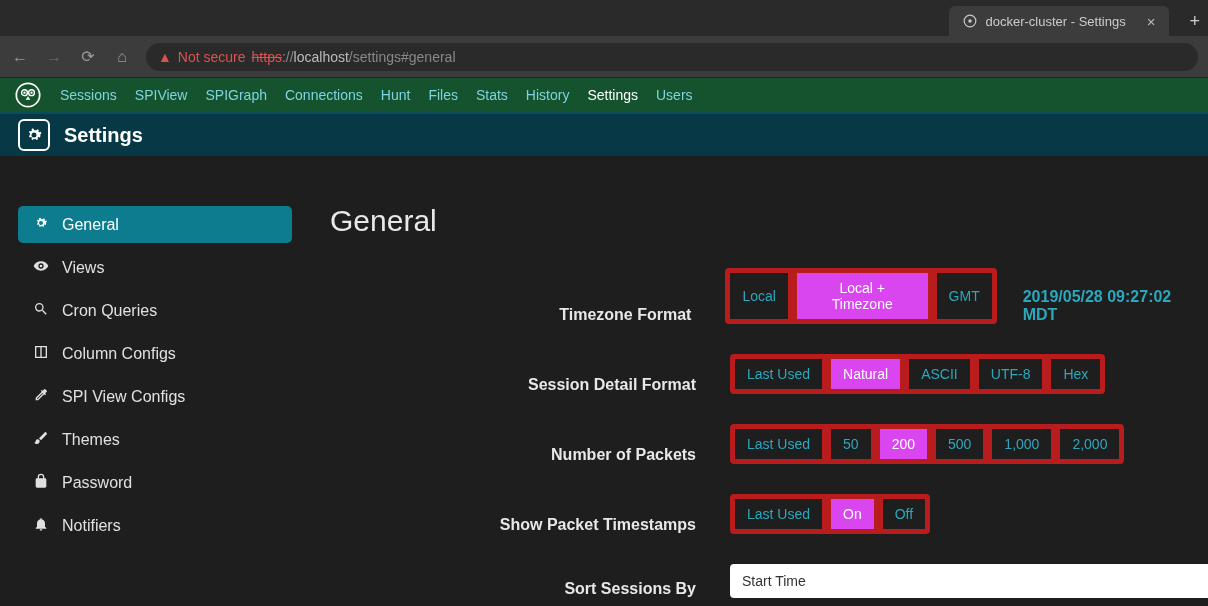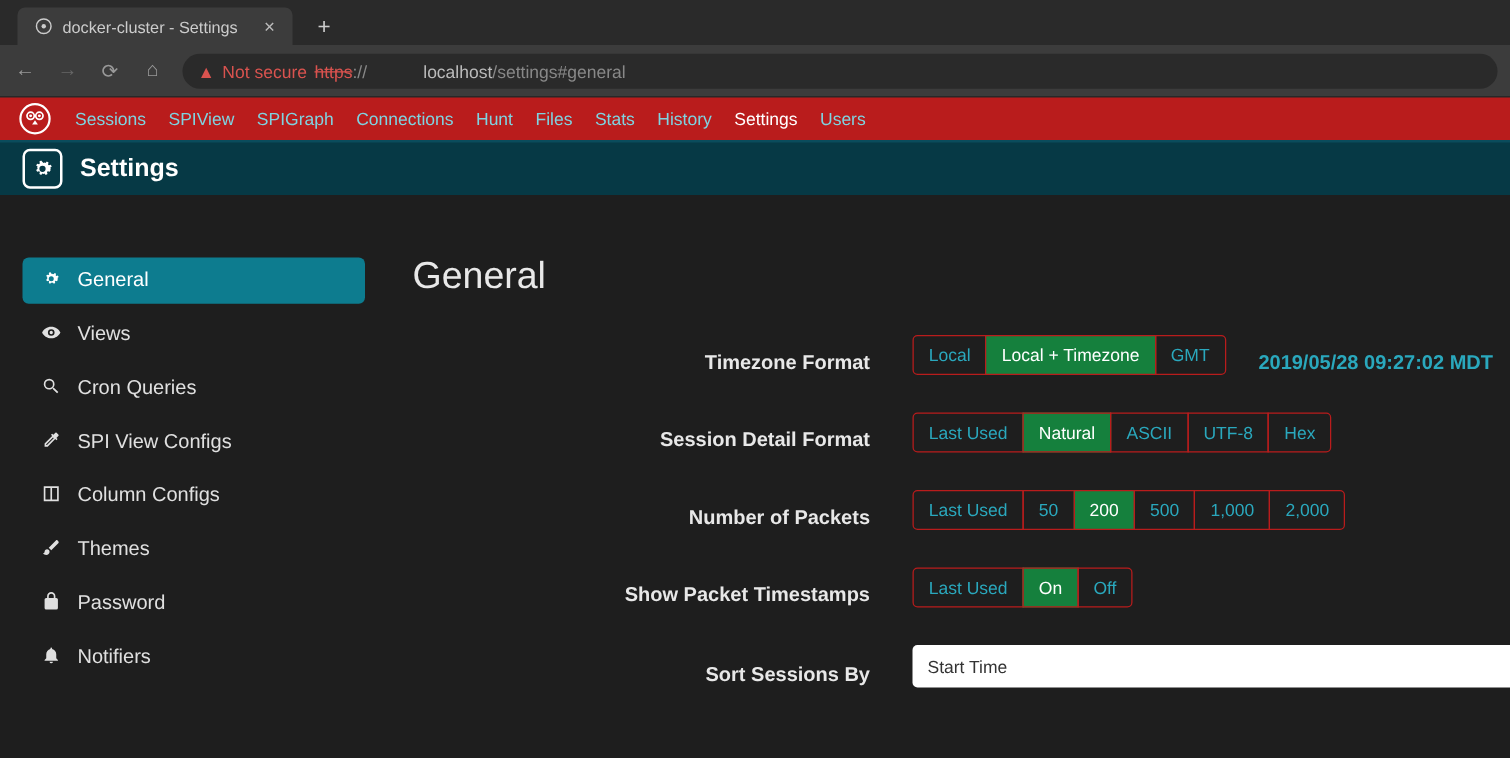--- a/index.html
+++ b/index.html
@@ -11,20 +11,21 @@
       height: 606px;
       overflow: hidden;
     }
     
     .browser-tabs {
       background: #2a2a2a;
       height: 36px;
       display: flex;
       align-items: flex-end;
       padding-left: 14px;
+      justify-content: flex-end;
     }
     .tab {
       background: #3c3c3c;
       height: 30px;
       display: flex;
       align-items: center;
       padding: 0 14px;
       border-radius: 6px 6px 0 0;
       font-size: 13px;
       color: #ccc;
@@ -54,24 +55,24 @@
       display: flex;
       align-items: center;
       padding: 0 12px;
       font-size: 14px;
       gap: 6px;
     }
     .not-secure { color: #d9534f; text-align: center; }
     .not-secure-icon { color: #d9534f; font-size: 14px; }
     .url-https { color: #d9534f; text-decoration: line-through; }
     .url-sep { color: #888; }
-    .url-rest { color: #bbb; margin-left: 45px; }
+    .url-rest { color: #bbb; }
     
     .app-topnav {
-      background: #b91c1c;
+      background: #14532d;
       height: 34px;
       display: flex;
       align-items: center;
       padding-left: 14px;
       gap: 18px;
     }
     .owl-logo { width: 28px; height: 28px; }
     .topnav-item {
       color: #7fd3e0;
       font-size: 14px;
@@ -149,32 +150,32 @@
       text-align: right;
       padding-right: 34px;
       font-weight: bold;
       font-size: 16px;
       color: #e8e8e8;
     }
     .btn-group {
       display: flex;
     }
     .btn-opt {
-      border: 1px solid #b91c1c;
+      border: 5px solid #b91c1c;
       color: #2aa8bd;
       background: transparent;
       padding: 7px 12px;
       font-size: 14px;
       cursor: pointer;
       margin-left: -1px;
       font-family: inherit;
     }
     .btn-opt:first-child { border-radius: 4px 0 0 4px; margin-left: 0; }
     .btn-opt:last-child { border-radius: 0 4px 4px 0; }
-    .btn-opt.active { background: #15803d; color: #fff; }
+    .btn-opt.active { background: #d946ef; color: #fff; }
     .timestamp-display {
       color: #2aa8bd;
       font-weight: bold;
       font-size: 16px;
       margin-left: 26px;
     }
     .sort-select {
       flex: 1;
       background: #fff;
       color: #333;
@@ -263,29 +264,29 @@
         <span>Views</span>
       </div>
       <div class="sidebar-item">
         <span class="sidebar-icon"><svg viewBox="0 0 24 24" width="16" height="16">
             <path fill="currentColor" d="M15.5 14h-.8l-.3-.3A6.5 6.5 0 0016 9.5 6.5 6.5 0 109.5 16c1.6 0 3.1-.6 4.2-1.6l.3.3v.8l5 5 1.5-1.5-5-5zM9.5 14A4.5 4.5 0 119.5 5a4.5 4.5 0 010 9z"></path>
           </svg></span>
         <span>Cron Queries</span>
       </div>
       <div class="sidebar-item">
         <span class="sidebar-icon"><svg viewBox="0 0 24 24" width="16" height="16">
+            <path fill="currentColor" d="M3 3v18h18V3H3zm8 16H5V5h6v14zm8 0h-6V5h6v14z"></path>
+          </svg></span>
+        <span>Column Configs</span>
+      </div>
+      <div class="sidebar-item">
+        <span class="sidebar-icon"><svg viewBox="0 0 24 24" width="16" height="16">
             <path fill="currentColor" d="M20.7 5.6l-2.3-2.3c-.4-.4-1-.4-1.4 0L14.5 5.8l-1.4-1.4-1.4 1.4 1.4 1.4L4 16.3V20h3.7l9.1-9.1 1.4 1.4 1.4-1.4-1.4-1.4 2.5-2.5c.4-.4.4-1 0-1.4zM6.9 18H6v-.9l8.1-8.1.9.9L6.9 18z"></path>
           </svg></span>
         <span>SPI View Configs</span>
-      </div>
-      <div class="sidebar-item">
-        <span class="sidebar-icon"><svg viewBox="0 0 24 24" width="16" height="16">
-            <path fill="currentColor" d="M3 3v18h18V3H3zm8 16H5V5h6v14zm8 0h-6V5h6v14z"></path>
-          </svg></span>
-        <span>Column Configs</span>
       </div>
       <div class="sidebar-item">
         <span class="sidebar-icon"><svg viewBox="0 0 24 24" width="16" height="16">
             <path fill="currentColor" d="M7 14c-1.7 0-3 1.3-3 3 0 1.3-1.2 2-2 2 .9 1.2 2.5 2 4 2 2.2 0 4-1.8 4-4 0-1.7-1.3-3-3-3zm13.7-9.3l-1.4-1.4c-.4-.4-1-.4-1.4 0L9 12.2l3 3 8.7-8.7c.4-.4.4-1 0-1.4z"></path>
           </svg></span>
         <span>Themes</span>
       </div>
       <div class="sidebar-item">
         <span class="sidebar-icon"><svg viewBox="0 0 24 24" width="16" height="16">
             <path fill="currentColor" d="M18 8h-1V6A5 5 0 007 6v2H6a2 2 0 00-2 2v10a2 2 0 002 2h12a2 2 0 002-2V10a2 2 0 00-2-2zM9 6a3 3 0 016 0v2H9V6z"></path>

